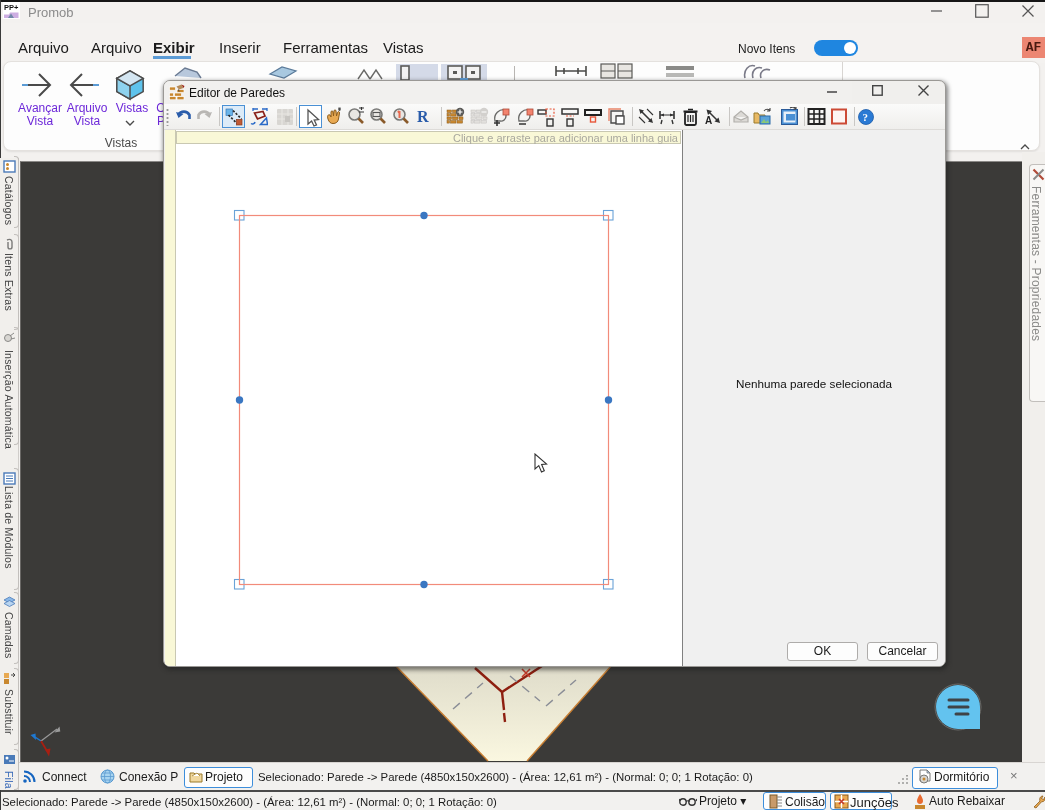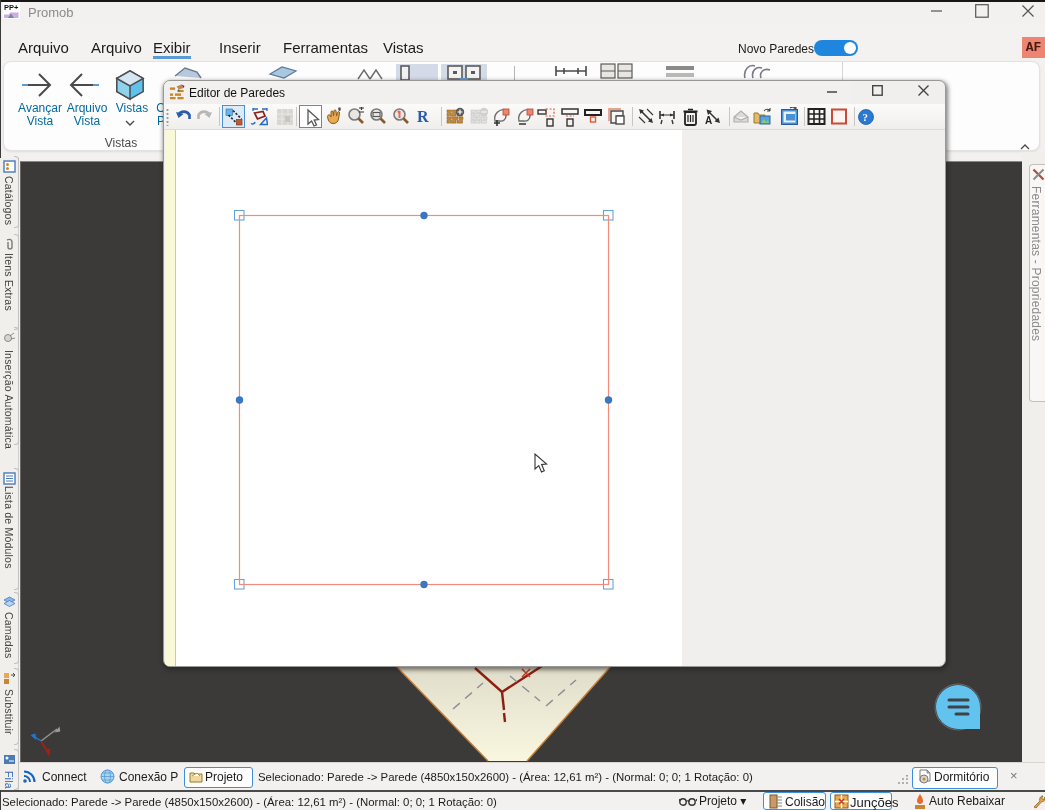--- a/index.html
+++ b/index.html
@@ -10,21 +10,21 @@
 
 #titlebar { position:absolute; left:0; top:0; width:832px; height:23px; background:#f3f1ef; }
 #apptitle { position:absolute; left:30px; top:5px; font-size:13px; color:#8b8b8b; }
 
 
 #menubar { position:absolute; left:0; top:23px; width:1045px; height:40px; background:#f4f2f0; }
 .menuitem { position:absolute; top:15.5px; font-size:15px; color:#1b1b1b; }
 
 
 #ribbon { position:absolute; left:3px; top:61px; width:1037px; height:90px; background:#fdfdfd; border:1px solid #e4e1de; border-radius:8px; box-shadow:0 1px 2px rgba(0,0,0,0.08); }
-.riblabel { position:absolute; font-size:12px; color:#0369a1; text-align:center; line-height:13px; }
+.riblabel { position:absolute; font-size:12px; color:#6d28d9; text-align:center; line-height:13px; }
 #ribgrouplabel { position:absolute; left:96px; top:74px; width:42px; text-align:center; font-size:12px; color:#4a4a4a; }
 
 
 #viewport { position:absolute; left:20px; top:161px; width:1003px; height:601px; background:#3b3a38; border-top:1px solid #8a8886; border-left:1px solid #6a6866; }
 
 
 #lefttabs { position:absolute; left:0; top:158px; width:19px; height:632px; background:#f1efec; border-right:1px solid #d0cdca; z-index:6; }
 #righttabs { position:absolute; left:1022px; top:152px; width:23px; height:610px; background:#f1efec; }
 .vtext { position:absolute; writing-mode:vertical-rl; white-space:nowrap; font-size:10.5px; color:#454545; letter-spacing:0.2px; }
 .tabicon { position:absolute; width:13px; height:13px; }
@@ -66,26 +66,26 @@
       <rect x="0.7" y="0.7" width="12.5" height="12.5" fill="none" stroke="#555" stroke-width="1.2"></rect>
     </svg>
     <svg class="abs" style="left:1022px;top:5px" width="12" height="12" viewBox="0 0 12 12">
       <path d="M0.5 0.5 L11.5 11.5 M11.5 0.5 L0.5 11.5" stroke="#555" stroke-width="1.2"></path>
     </svg>
   </div>
 
   <div id="menubar">
     <div class="menuitem" style="left:18px">Arquivo</div>
     <div class="menuitem" style="left:91px">Arquivo</div>
-    <div class="menuitem" style="left:153px;font-weight:normal">Exibir</div>
+    <div class="menuitem" style="left:153px;font-weight:bold">Exibir</div>
     <div class="abs" style="left:153px;top:33px;width:38px;height:3px;background:#5b9bd5"></div>
     <div class="menuitem" style="left:219px">Inserir</div>
     <div class="menuitem" style="left:283px">Ferramentas</div>
     <div class="menuitem" style="left:383px">Vistas</div>
-    <div class="abs" style="left:738px;top:19px;font-size:12px;color:#1b1b1b">Novo Paredes</div>
+    <div class="abs" style="left:738px;top:19px;font-size:12px;color:#1b1b1b">Novo Itens</div>
     <div class="abs" style="left:814px;top:17px;width:44px;height:16px;background:#1f86e0;border-radius:8px">
       <div class="abs" style="left:30px;top:2px;width:12px;height:12px;background:#fff;border-radius:6px"></div>
     </div>
     <div class="abs" style="left:1022px;top:14px;width:23px;height:21px;background:#ec8672;color:#4a1a10;font-weight:bold;font-size:13px;text-align:center;line-height:21px;font-family:Liberation Mono, monospace">AF</div>
   </div>
 
   <div id="ribbon">
     <svg class="abs" style="left:17px;top:10px" width="32" height="26" viewBox="0 0 32 26">
       <line x1="1" y1="13" x2="7" y2="13" stroke="#5b9bd5" stroke-width="2"></line>
       <line x1="7" y1="13" x2="29" y2="13" stroke="#4a4a4a" stroke-width="2"></line>
@@ -519,35 +519,41 @@
         <rect x="2" y="2.5" width="14" height="14" fill="#fdf4f2" stroke="#cc4a35" stroke-width="2"></rect>
       </svg>
       <div class="tsep" style="left:690px"></div>
       <svg class="abs" style="left:693px;top:3px" width="18" height="20" viewBox="0 0 18 20">
         <circle cx="9" cy="10" r="7.5" fill="#2a7ad4" stroke="#1a5aa8" stroke-width="0.8"></circle>
         <text x="5.5" y="14" font-size="11" font-weight="bold" fill="#fff" font-family="Liberation Serif">?</text>
       </svg>
     </div>
     <div id="dlgcanvas">
       <div class="ystrip" style="left:0px;top:0px;width:11px;height:536px;border-right:1px solid #c9c8b2"></div>
+      <div class="ystrip" style="left:11px;top:1px;width:505px;height:13px;border:1px solid #c9c8b2;font-size:11px;color:#a9a89e;text-align:right;line-height:12px;padding-right:2px">Clique e arraste para adicionar uma linha guia</div>
       <svg class="abs" style="left:60px;top:70px" width="400" height="400" viewBox="0 0 400 400">
         <g fill="#fff" stroke="#6aa3d8" stroke-width="1.1">
           <rect x="9.5" y="10.5" width="9.5" height="9.5"></rect>
           <rect x="378.5" y="10.5" width="9.5" height="9.5"></rect>
           <rect x="9.5" y="379.5" width="9.5" height="9.5"></rect>
           <rect x="378.5" y="379.5" width="9.5" height="9.5"></rect>
         </g>
         <rect x="14.5" y="15.5" width="369" height="369" fill="none" stroke="#f28b7a" stroke-width="1.2"></rect>
         <g fill="#3a77c2">
           <circle cx="199" cy="15.5" r="3.7"></circle>
           <circle cx="199" cy="384.5" r="3.7"></circle>
           <circle cx="14.5" cy="200" r="3.7"></circle>
           <circle cx="383.5" cy="200" r="3.7"></circle>
         </g>
       </svg>
       <svg class="abs" style="left:369px;top:323px" width="14" height="21" viewBox="0 0 14 21">
         <path d="M1 1 L1 16 L4.8 12.6 L7.5 19 L10.3 17.8 L7.6 11.5 L12.6 11 Z" fill="#fff" stroke="#333" stroke-width="1.1"></path>
       </svg>
     </div>
+    <div id="dlgpanel">
+      <div class="abs" style="left:0;top:247px;width:262px;text-align:center;font-size:11.7px;color:#111">Nenhuma parede selecionada</div>
+      <div class="btn" style="left:104px;top:512px">OK</div>
+      <div class="btn" style="left:184px;top:512px">Cancelar</div>
+    </div>
   </div>
 
   <div id="borderT"></div>
   <div id="borderL"></div>
 
 </body></html>

